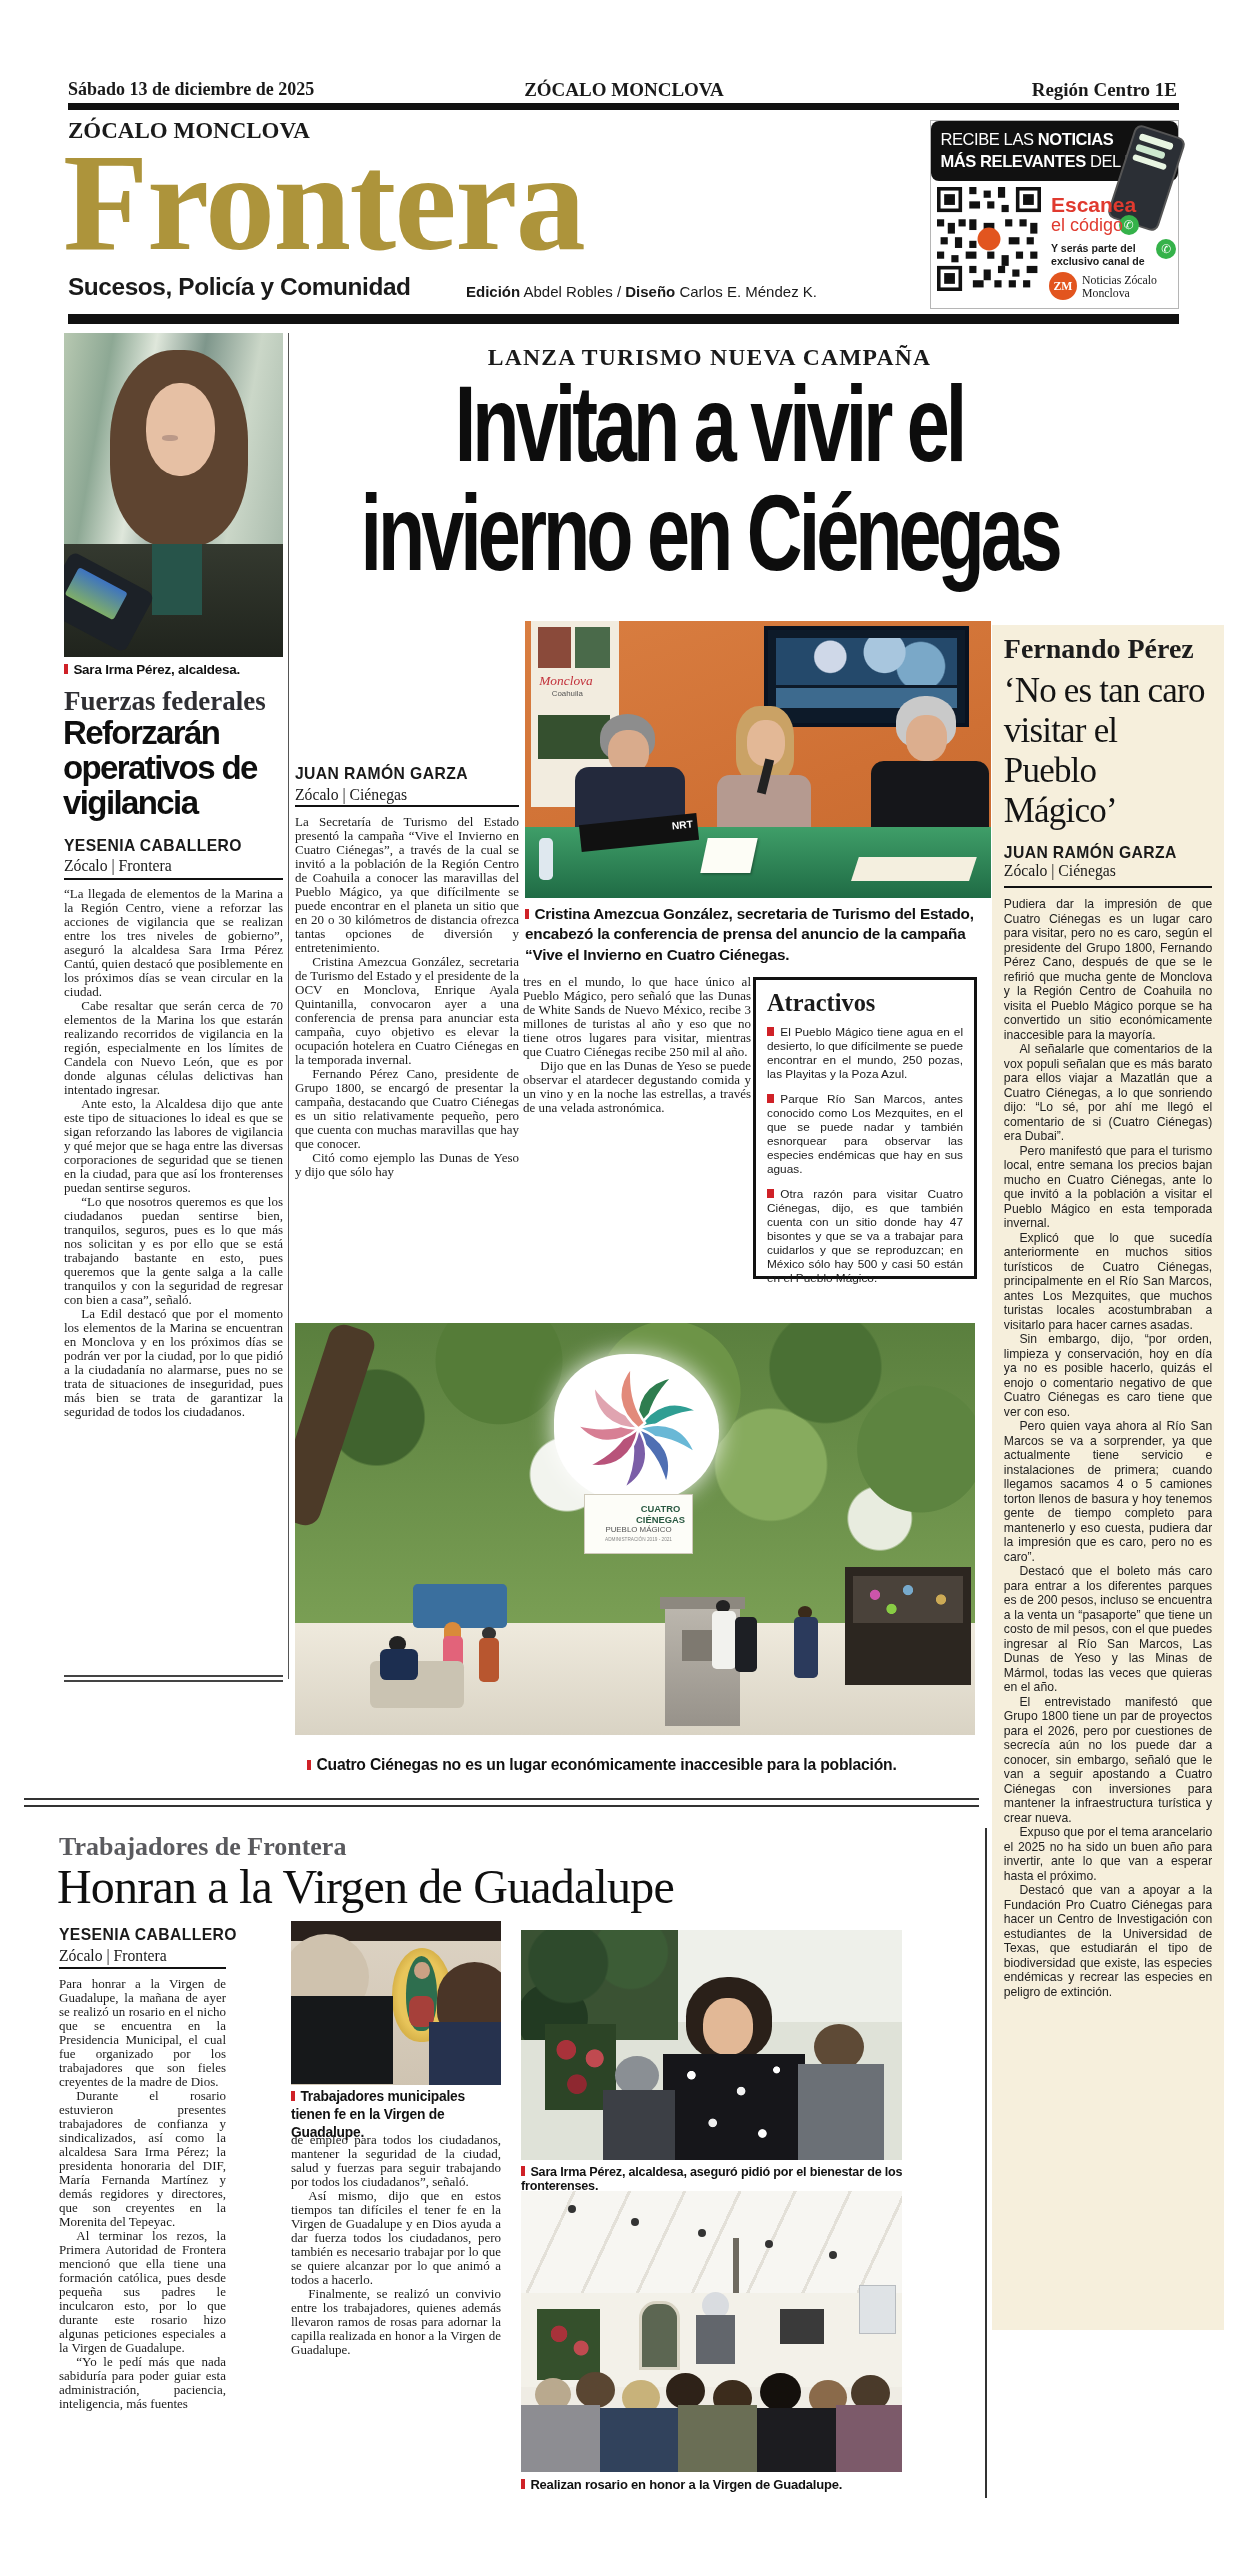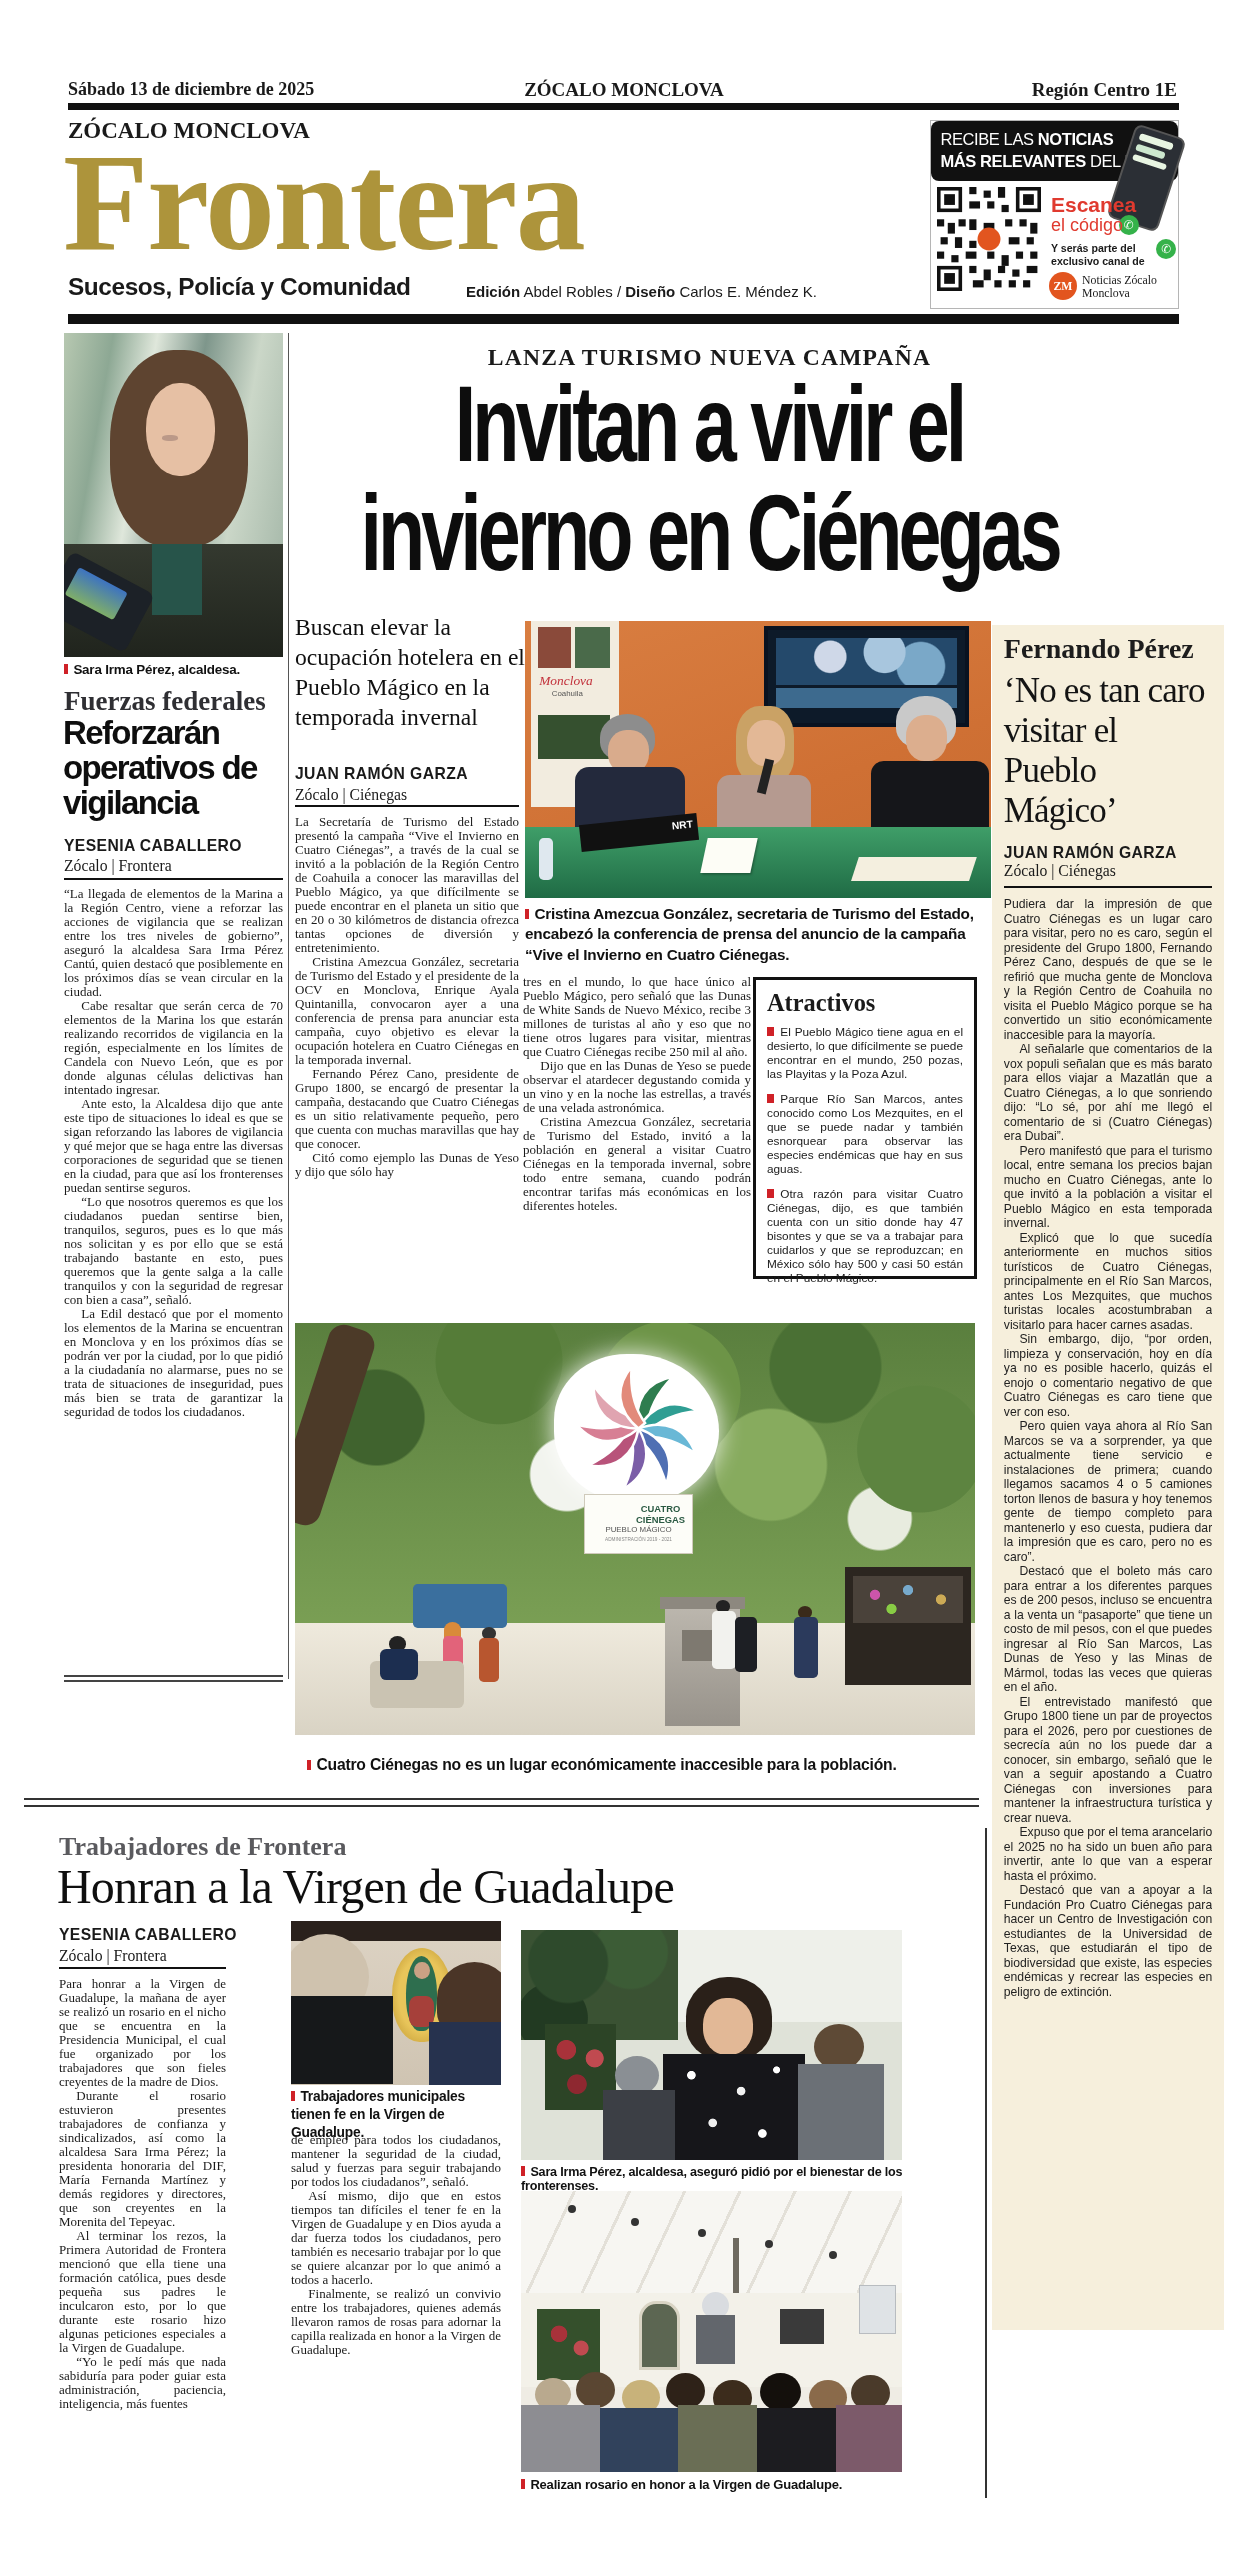--- a/index.html
+++ b/index.html
@@ -184,21 +184,20 @@
   </div>
   <div class="abs" style="left:64px;top:1675px;width:219px;height:1.6px;background:#444;"></div>
   <div class="abs" style="left:64px;top:1680px;width:219px;height:1.6px;background:#444;"></div>
 
   <div class="abs" style="left:288px;top:333px;width:0.8px;height:1346px;background:#555;"></div>
 
   <div class="abs serif kick-main" style="left:283px;top:344px;width:853px;">LANZA TURISMO NUEVA CAMPAÑA</div>
   <div class="abs hlwrap" style="left:283px;top:363px;width:853px;"><span class="hl">Invitan a vivir el</span></div>
   <div class="abs hlwrap" style="left:283px;top:472px;width:853px;"><span class="hl">invierno en Ciénegas</span></div>
 
-  <div class="abs serif b" style="left:295px;top:612px;width:236px;font-size:23.6px;line-height:30px;font-weight:normal;color:#101010;">Buscan elevar la ocupación hotelera en el Pueblo Mágico en la temporada invernal</div>
   <div class="abs byl" style="left:295px;top:765px;">JUAN RAMÓN GARZA</div>
   <div class="abs bylorg serif" style="left:295px;top:786px;">Zócalo | Ciénegas</div>
   <div class="abs bylrule" style="left:295px;top:805px;width:224px;"></div>
   <div class="abs bodytxt" style="left:295px;top:815px;width:224px;height:494px;">
     <p>La Secretaría de Turismo del Estado presentó la campaña “Vive el Invierno en Cuatro Ciénegas”, a través de la cual se invitó a la población de la Región Centro de Coahuila a conocer las maravillas del Pueblo Mágico, ya que difícilmente se puede encontrar en el planeta un sitio que en 20 o 30 kilómetros de distancia ofrezca tantas opciones de diversión y entretenimiento.</p>
     <p>Cristina Amezcua González, secretaria de Turismo del Estado y el presidente de la OCV en Monclova, Enrique Ayala Quintanilla, convocaron ayer a una conferencia de prensa para anunciar esta campaña, cuyo objetivo es elevar la ocupación hotelera en Cuatro Ciénegas en la temporada invernal.</p>
     <p>Fernando Pérez Cano, presidente de Grupo 1800, se encargó de presentar la campaña, destacando que Cuatro Ciénegas es un sitio relativamente pequeño, pero que cuenta con muchas maravillas que hay que conocer.</p>
     <p>Citó como ejemplo las Dunas de Yeso y dijo que sólo hay</p>
   </div>
 
@@ -233,21 +232,20 @@
     </div>
     <div style="left:179px;top:217px;width:50px;height:35px;background:#fdfdf6;transform:skewX(-12deg);box-shadow:1.6px 1.6px 2.4px rgba(0,0,0,.3);"></div>
     <div style="left:330px;top:236px;width:118px;height:23.6px;background:#f4efdf;transform:skewX(-18deg);"></div>
     <div style="left:14px;top:217px;width:14px;height:42px;background:#dfe8ef;border-radius:4.7px;"></div>
   </figure>
   <p class="abs cap" style="left:525px;top:904px;width:466px;font-size:15.3px;line-height:20.4px;margin:0;"><span class="capmark"></span><span>Cristina Amezcua González, secretaria de Turismo del Estado, encabezó la conferencia de prensa del anuncio de la campaña “Vive el Invierno en Cuatro Ciénegas.</span></p>
 
   <div class="abs bodytxt" style="left:523px;top:975px;width:228px;height:308px;">
     <p>tres en el mundo, lo que hace único al Pueblo Mágico, pero señaló que las Dunas de White Sands de Nuevo México, recibe 3 millones de turistas al año y eso que no tiene otros lugares para visitar, mientras que Cuatro Ciénegas recibe 250 mil al año.</p>
     <p>Dijo que en las Dunas de Yeso se puede observar el atardecer degustando comida y un vino y en la noche las estrellas, a través de una velada astronómica.</p>
-    <p>Cristina Amezcua González, secretaria de Turismo del Estado, invitó a la población en general a visitar Cuatro Ciénegas en la temporada invernal, sobre todo entre semana, cuando podrán encontrar tarifas más económicas en los diferentes hoteles.</p>
   </div>
 
   <div class="abs atbox" style="left:753px;top:977px;width:224px;height:302px;">
     <h3>Atractivos</h3>
     <p><span class="bullet"></span><span>El Pueblo Mágico tiene agua en el desierto, lo que difícilmente se puede encontrar en el mundo, 250 pozas, las Playitas y la Poza Azul.</span></p>
     <p><span class="bullet"></span><span>Parque Río San Marcos, antes conocido como Los Mezquites, en el que se puede nadar y también esnorquear para observar las especies endémicas que hay en sus aguas.</span></p>
     <p><span class="bullet"></span><span>Otra razón para visitar Cuatro Ciénegas, dijo, es que también cuenta con un sitio donde hay 47 bisontes y que se va a trabajar para cuidarlos y que se reproduzcan; en México sólo hay 500 y casi 50 están en el Pueblo Mágico.</span></p>
   </div>
 
   <figure class="abs ph" style="left:295px;top:1323px;width:680px;height:412px;">

